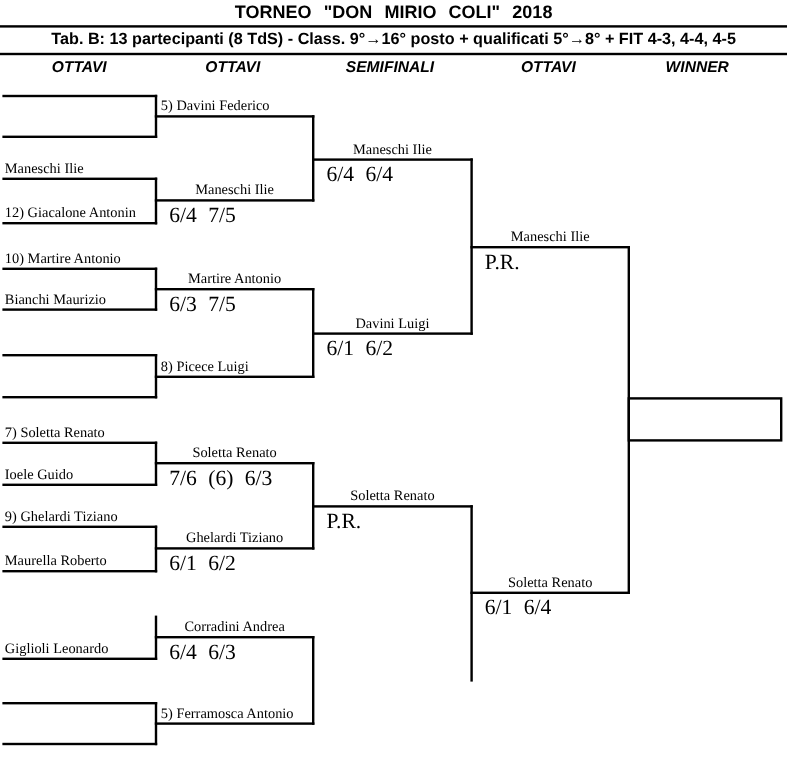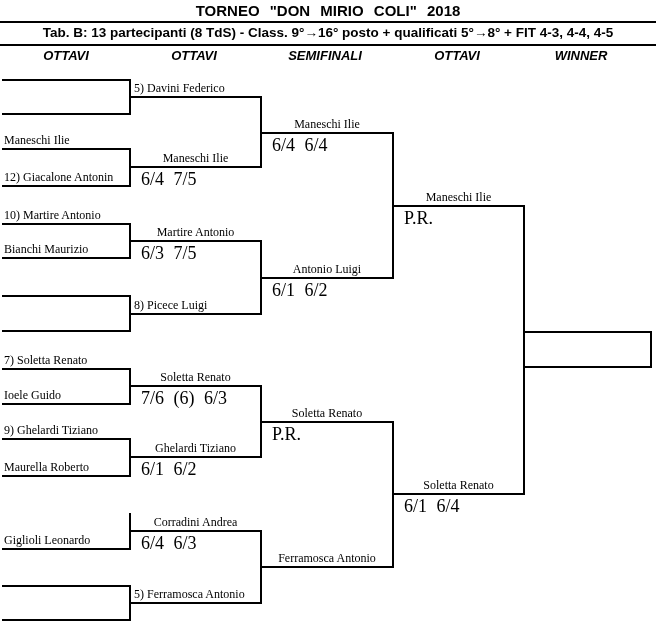--- a/index.html
+++ b/index.html
@@ -128,27 +128,24 @@
 
   <div class="vline" style="left:260px;top:96px;height:72px"></div>
   <div class="vline" style="left:260px;top:240px;height:75px"></div>
   <div class="vline" style="left:260px;top:385px;height:73px"></div>
   <div class="vline" style="left:260px;top:530px;height:74px"></div>
 
   <div class="slot ctr" style="left:260px;top:115px;width:134px">
       <span>Maneschi Ilie</span>
     </div>
   <div class="slot ctr" style="left:260px;top:260px;width:134px">
-      <span>Antonio Luigi</span>
+      <span>Davini Luigi</span>
     </div>
   <div class="slot ctr" style="left:260px;top:404px;width:134px">
       <span>Soletta Renato</span>
-    </div>
-  <div class="slot ctr" style="left:260px;top:549px;width:134px">
-      <span>Ferramosca Antonio</span>
     </div>
 
   <div class="score" style="left:260px;top:135px;width:134px">6/4 6/4</div>
   <div class="score" style="left:260px;top:280px;width:134px">6/1 6/2</div>
   <div class="score" style="left:260px;top:424px;width:134px">P.R.</div>
 
   <div class="vline" style="left:392px;top:132px;height:147px"></div>
   <div class="vline" style="left:392px;top:421px;height:147px"></div>
 
   <div class="slot ctr" style="left:392px;top:188px;width:133px">

